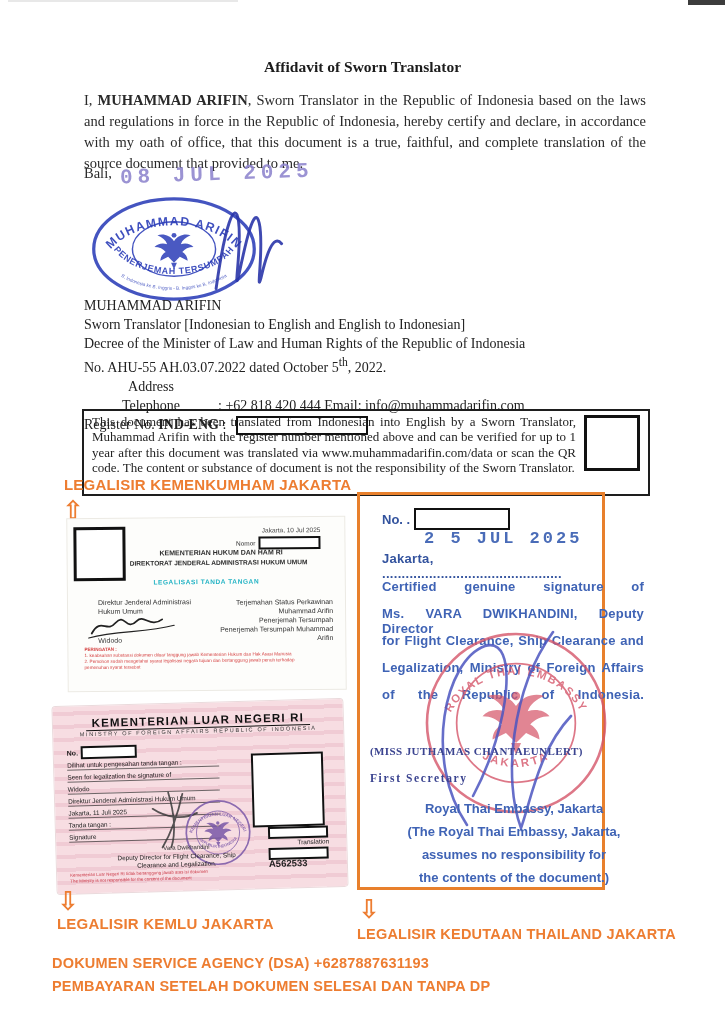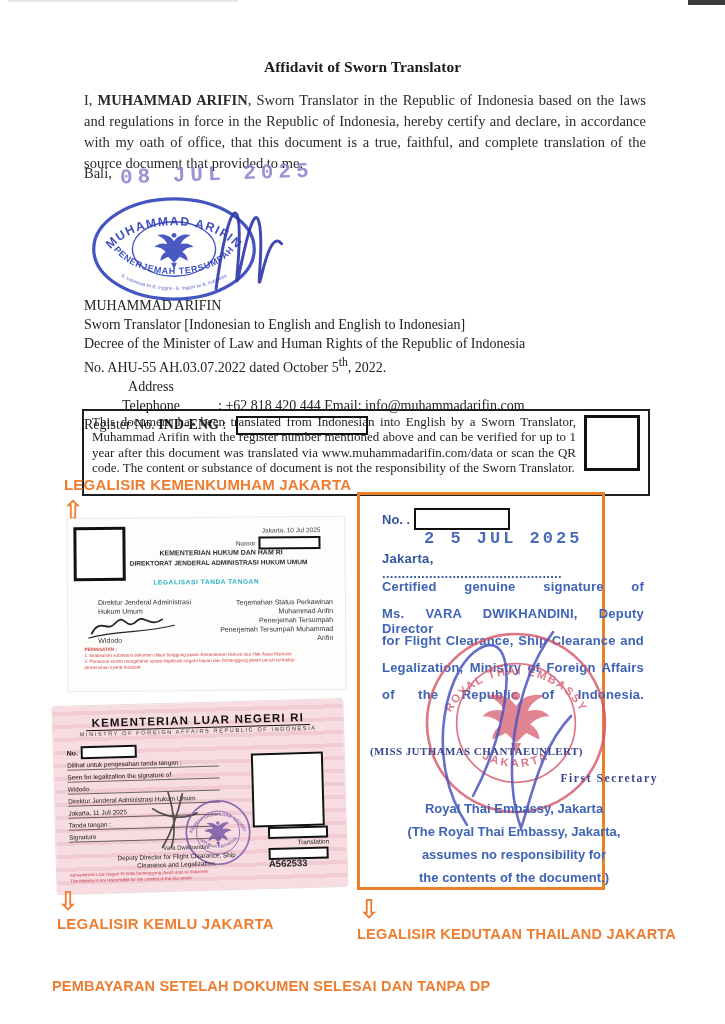--- a/index.html
+++ b/index.html
@@ -88,21 +88,21 @@
   .tbox .tno-box{width:92px;height:18px;border:2.5px solid #111;background:#fff;}
   .tbox .tdate{position:absolute;left:64px;top:34px;font-size:17px;font-weight:bold;color:#4a6cb8;letter-spacing:3px;
                font-family:"Liberation Mono",monospace;}
   .tbox .tjak{position:absolute;left:22px;top:56px;font-size:13px;font-weight:bold;color:#33539e;letter-spacing:.3px;}
   .tbox .tline{position:absolute;left:22px;width:262px;font-size:13px;font-weight:600;color:#3f63b5;
                text-align:justify;text-align-last:justify;letter-spacing:.2px;}
   .tbox .tstamp{position:absolute;left:60px;top:132px;width:192px;height:192px;opacity:.8;}
   .tbox .tsig{position:absolute;left:55px;top:125px;width:200px;height:215px;}
   .tbox .tofficer{position:absolute;left:10px;top:250px;width:288px;text-align:left;
                   font-family:"Liberation Serif",serif;font-weight:bold;font-size:11px;color:#3b4490;letter-spacing:.4px;}
-  .tbox .totitle{position:absolute;left:10px;top:277px;width:288px;text-align:right;
+  .tbox .totitle{position:absolute;left:10px;top:277px;width:288px;text-align:left;
                  font-family:"Liberation Serif",serif;font-weight:bold;font-size:11.5px;color:#3b4490;letter-spacing:1.6px;}
   .tbox .tfoot{position:absolute;left:10px;width:288px;text-align:center;font-size:13px;font-weight:600;color:#3f63b5;}
 
   
   .artifact-tr{top:0;right:0;width:37px;height:5px;background:#3c3c3c;}
   .artifact-tl{top:0;left:8px;width:230px;height:2px;background:#e8e8e8;}
 </style>
 </head>
 <body>
 
@@ -309,14 +309,15 @@
     <div class="tfoot" style="top:329px">(The Royal Thai Embassy, Jakarta,</div>
     <div class="tfoot" style="top:352px">assumes no responsibility for</div>
     <div class="tfoot" style="top:375px">the contents of the document.)</div>
   </div>
 
   <div class="abs arrow arrow-dn1">⇩</div>
   <div class="abs o-label lbl-kemlu">LEGALISIR KEMLU JAKARTA</div>
   <div class="abs arrow arrow-dn2">⇩</div>
   <div class="abs o-label lbl-thai">LEGALISIR KEDUTAAN THAILAND JAKARTA</div>
 
+  <div class="abs o-label footer1">DOKUMEN SERVICE AGENCY (DSA) +6287887631193</div>
   <div class="abs o-label footer2">PEMBAYARAN SETELAH DOKUMEN SELESAI DAN TANPA DP</div>
 </div>
 
 </body></html>

